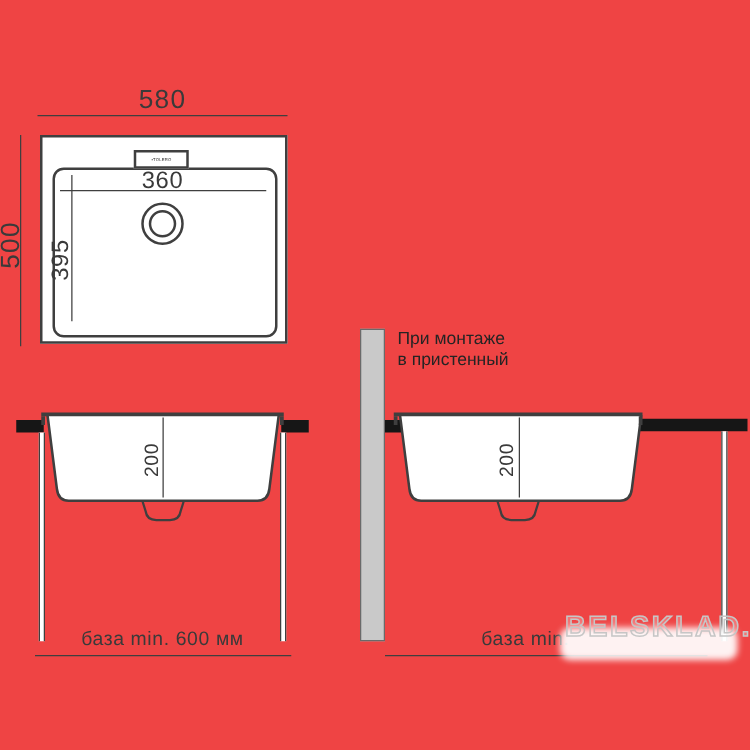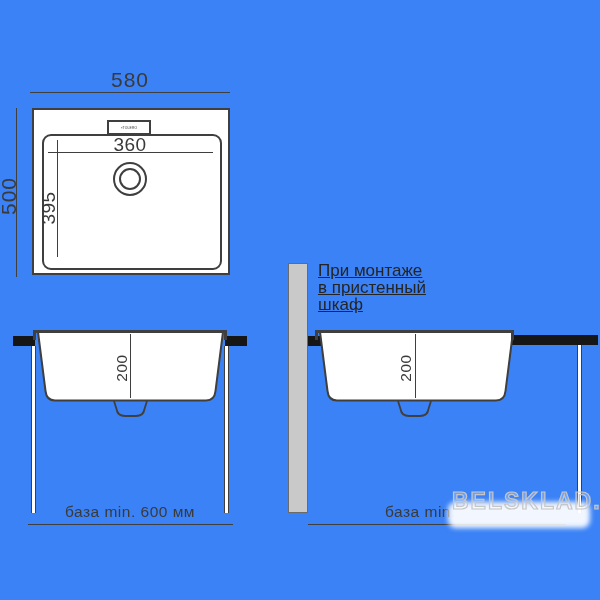--- a/index.html
+++ b/index.html
@@ -5,38 +5,38 @@
   :root{
     --line:#3f3f3f;
     --black:#161616;
     --wallfill:#c9c9c9;
     --wallstroke:#6a6a6a;
     --txt:#3a3a3a;
     --wm:#c6c6c6;
   }
   html,body{margin:0;padding:0;}
   body{width:600px;height:600px;background:#ffffff;font-family:"Liberation Sans","DejaVu Sans",sans-serif;color:var(--txt);}
-  #stage{position:relative;width:600px;height:600px;overflow:hidden;background:#3b82f6;}
+  #stage{position:relative;width:600px;height:600px;overflow:hidden;background:#ef4444;}
 
   .hline{position:absolute;height:0;border-top:1.6px solid var(--line);z-index:4;}
   .vline{position:absolute;width:0;border-left:1.6px solid var(--line);z-index:4;}
   .rect{position:absolute;border:2px solid var(--line);background:#fff;box-sizing:border-box;}
   .hlabel{position:absolute;text-align:center;color:var(--txt);z-index:4;white-space:nowrap;}
   .vlabel{position:absolute;height:24px;line-height:24px;text-align:center;transform:rotate(-90deg);color:var(--txt);z-index:4;white-space:nowrap;}
   .fs-big{font-size:21px;letter-spacing:1px;}
   .fs-mid{font-size:19px;letter-spacing:0.5px;}
   .fs-sm{font-size:15.5px;letter-spacing:0.5px;}
   .bbar{position:absolute;background:var(--black);z-index:1;}
   .leg{position:absolute;width:3.4px;border-left:1.6px solid var(--line);border-right:1.6px solid var(--line);background:#fff;z-index:1;}
   .rim{position:absolute;height:3.2px;background:var(--line);z-index:3;}
   .cap{position:absolute;width:2.6px;height:7px;background:var(--line);z-index:3;}
   .wall{position:absolute;background:var(--wallfill);border:1px solid var(--wallstroke);box-sizing:border-box;z-index:1;}
   #bowl-svg{position:absolute;left:0;top:0;z-index:2;}
   .circle{position:absolute;border:2px solid var(--line);border-radius:50%;box-sizing:border-box;background:#fff;z-index:3;}
-  .note{position:absolute;font-size:17px;line-height:17px;color:#242424;z-index:4;text-decoration:underline;}
+  .note{position:absolute;font-size:14px;line-height:17px;color:#242424;z-index:4;}
   .logo-tab{position:absolute;border:2px solid var(--line);background:#fff;box-sizing:border-box;z-index:3;
             display:flex;align-items:center;justify-content:center;overflow:hidden;}
   .logo-text{font-size:8px;letter-spacing:0.4px;color:#2a2a2a;transform:scale(0.42);white-space:nowrap;}
   .wm-blob{position:absolute;background:rgba(255,255,255,0.93);filter:blur(2.5px);border-radius:8px;z-index:5;}
   .wm-text{position:absolute;font-size:23px;letter-spacing:2px;font-weight:bold;
            color:rgba(255,255,255,0.25);-webkit-text-stroke:1.2px var(--wm);z-index:6;white-space:nowrap;}
   .baseline{position:absolute;height:0;border-top:1.6px solid var(--line);z-index:1;}
 </style>
 </head>
 <body>
@@ -89,21 +89,20 @@
   <div class="vlabel fs-sm" style="left:92px;top:356px;width:60px;">200</div>
 
   <div class="hlabel fs-sm" style="left:30px;top:503px;width:200px;text-align:center;">база min. 600 мм</div>
   <div class="baseline" style="left:28px;top:524px;width:205px;"></div>
 
   <div class="wall" style="left:288px;top:263px;width:20px;height:250px;"></div>
 
   <div class="note" style="left:318px;top:262px;width:120px;">
     <div>При монтаже</div>
     <div>в пристенный</div>
-    <div>шкаф</div>
   </div>
 
   <div class="bbar" style="left:308px;top:336px;width:13px;height:10px;"></div>
   <div class="bbar" style="left:512px;top:335px;width:86px;height:10px;"></div>
 
   <div class="leg" style="left:577px;top:345px;height:168px;"></div>
 
   <div class="rim" style="left:315px;top:330px;width:199px;"></div>
   <div class="cap" style="left:315px;top:333px;"></div>
   <div class="cap" style="left:511.4px;top:333px;"></div>

